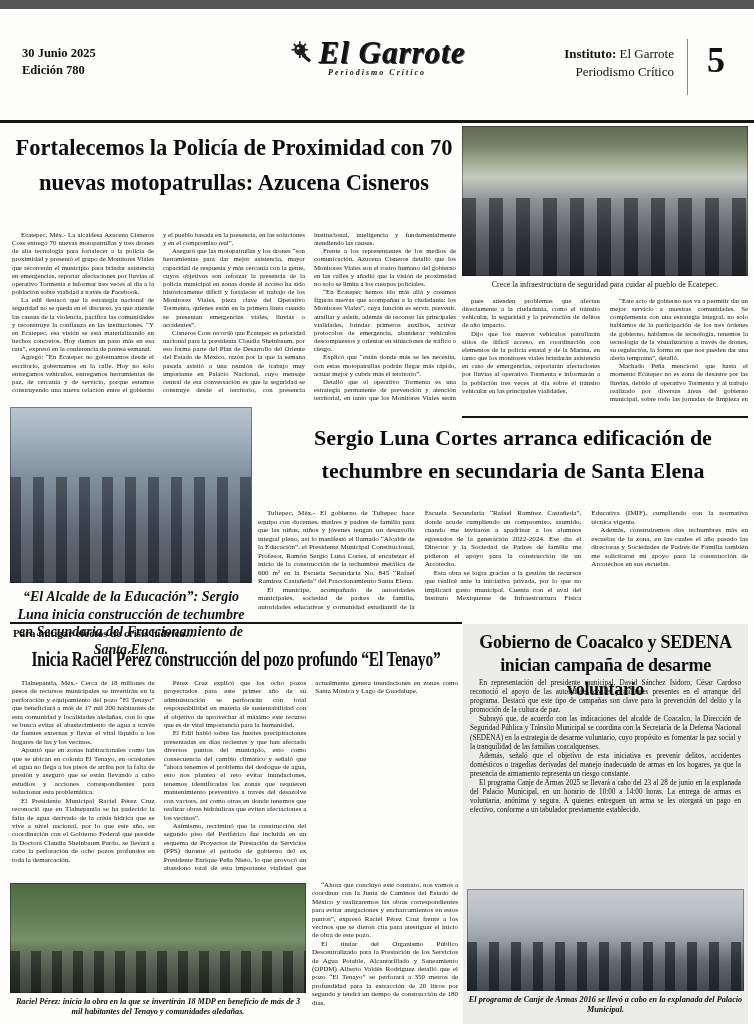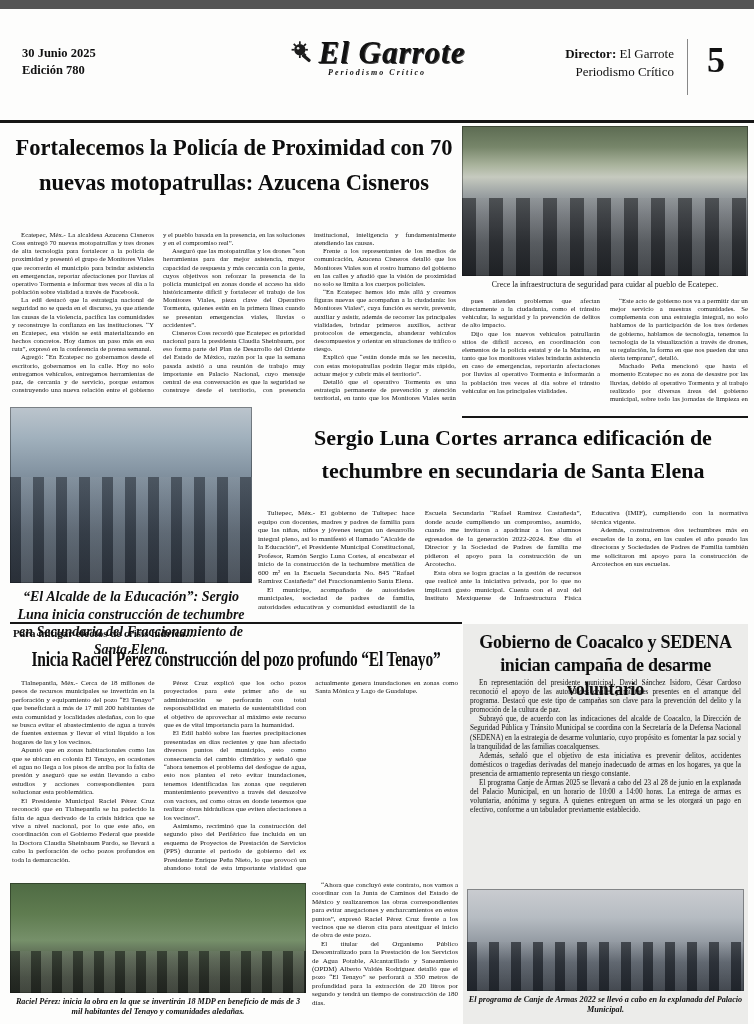--- a/index.html
+++ b/index.html
@@ -98,21 +98,21 @@
             </g>
             <rect x="13.2" y="12.4" width="9.6" height="3" rx="1.2" transform="rotate(40 13.2 12.4)" fill="#1c1c1c"></rect>
             <circle cx="8.4" cy="7.6" r="1.2" fill="#efefef"></circle>
           </svg>
         </span>
         <span class="logo-text">El Garrote</span>
       </div>
       <div class="logo-sub">Periodismo Crítico</div>
     </div>
     <div class="fb-block">
-      <div><span class="b">Director:</span> <span>El Garrote</span></div>
+      <div><span class="b">Instituto:</span> <span>El Garrote</span></div>
       <div>Periodismo Crítico</div>
     </div>
     <div class="pageno-rule"></div>
     <div class="pageno">5</div>
   </div>
 
   <h1 class="abs headline a1-headline" style="margin:0;">Fortalecemos la Policía de Proximidad con 70 nuevas motopatrullas: Azucena Cisneros</h1>
   <div class="abs bodytext a1-body-left">
       <p class="para">Ecatepec, Méx.- La alcaldesa Azucena Cisneros Coss entregó 70 nuevas motopatrullas y tres drones de alta tecnología para fortalecer a la policía de proximidad y presentó el grupo de Monitores Viales que recorrerán el municipio para brindar asistencia en emergencias, reportar afectaciones por lluvias al operativo Tormenta e informar tres veces al día a la población sobre vialidad a través de Facebook.</p>
       <p class="para">La edil destacó que la estrategia nacional de seguridad no se queda en el discurso, ya que atiende las causas de la violencia, pacifica las comunidades y reconstruye la confianza en las instituciones. “Y en Ecatepec, esa visión se está materializando en hechos concretos. Hoy damos un paso más en esa ruta”, expresó en la conferencia de prensa semanal.</p>
@@ -166,15 +166,15 @@
 
   <div class="abs a4-box"></div>
   <h2 class="abs headline a4-headline" style="margin:0;">Gobierno de Coacalco y SEDENA inician campaña de desarme voluntario</h2>
   <div class="abs bodytext a4-body">
       <p class="para">En representación del presidente municipal, David Sánchez Isidoro, César Cardoso reconoció el apoyo de las autoridades civiles y militares presentes en el arranque del programa. Destacó que este tipo de campañas son clave para la prevención del delito y la promoción de la cultura de paz.</p>
       <p class="para">Subrayó que, de acuerdo con las indicaciones del alcalde de Coacalco, la Dirección de Seguridad Pública y Tránsito Municipal se coordina con la Secretaría de la Defensa Nacional (SEDENA) en la estrategia de desarme voluntario, cuyo propósito es fomentar la paz social y la tranquilidad de las familias coacalquenses.</p>
       <p class="para">Además, señaló que el objetivo de esta iniciativa es prevenir delitos, accidentes domésticos o tragedias derivadas del manejo inadecuado de armas en los hogares, ya que la presencia de armamento representa un riesgo constante.</p>
       <p class="para">El programa Canje de Armas 2025 se llevará a cabo del 23 al 28 de junio en la explanada del Palacio Municipal, en un horario de 10:00 a 14:00 horas. La entrega de armas es voluntaria, anónima y segura. A quienes entreguen un arma se les otorgará un pago en efectivo, conforme a un tabulador previamente establecido.</p>
     </div>
   <div class="abs photo photo-lineup p4-photo"></div>
-  <div class="abs caption cap-bold p4-caption">El programa de Canje de Armas 2022 se llevó a cabo en la explanada del Palacio Municipal.</div>
+  <div class="abs caption cap-bold p4-caption">El programa de Canje de Armas 2016 se llevó a cabo en la explanada del Palacio Municipal.</div>
 
 </div>
 
 </body></html>

